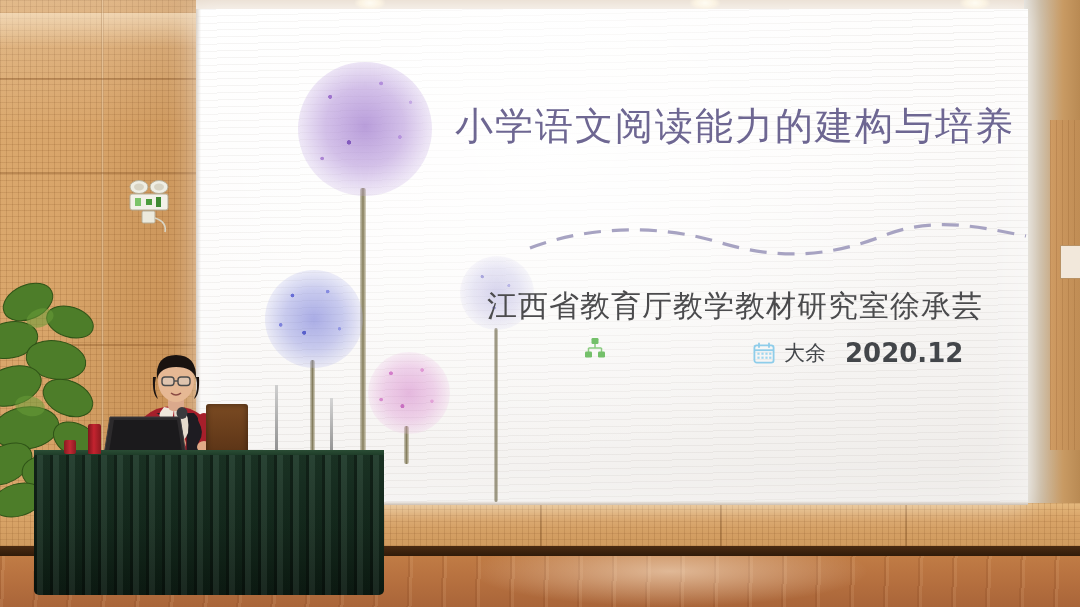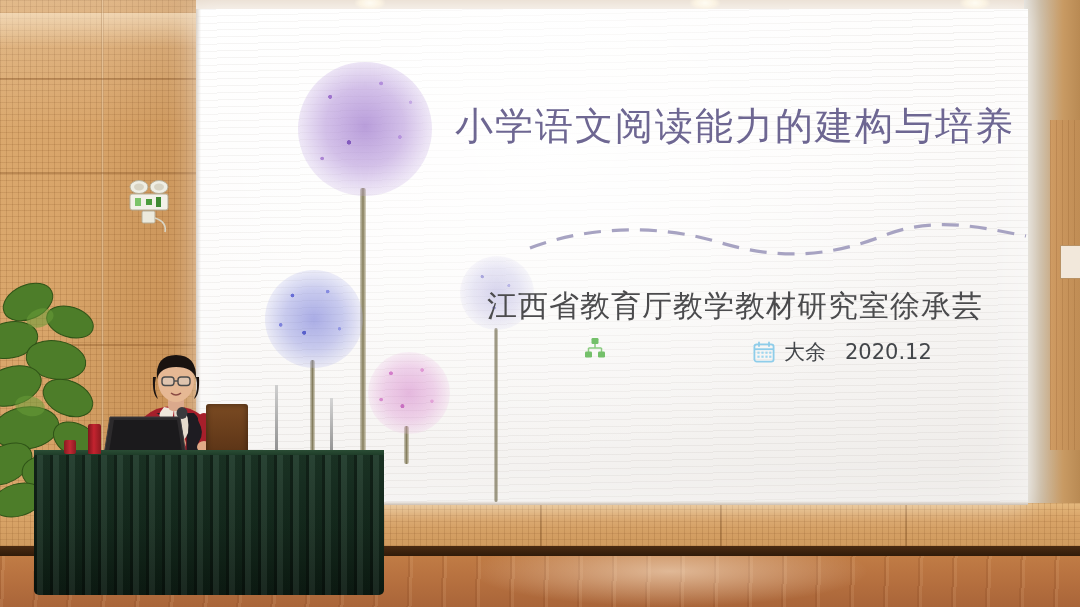--- a/index.html
+++ b/index.html
@@ -185,24 +185,25 @@
     white-space: nowrap;
     justify-content: flex-end;
   }
   .cal-icon { width: 22px; height: 22px; display:block; }
   .meta-place {
     font-size: 21px;
     color: #43464a;
     font-family: "DejaVu Sans","Liberation Sans",sans-serif;
   }
   .meta-date {
-    font-size: 21px;
+    font-size: 26px;
     color: #43464a;
     margin-left: 10px;
     font-family: "DejaVu Sans","Liberation Sans",sans-serif;
+    font-weight: bold;
   }
 
   
   .flower { position: absolute; }
   .bloom {
     position: absolute;
     border-radius: 50%;
     filter: blur(.3px);
   }
   .stem {

